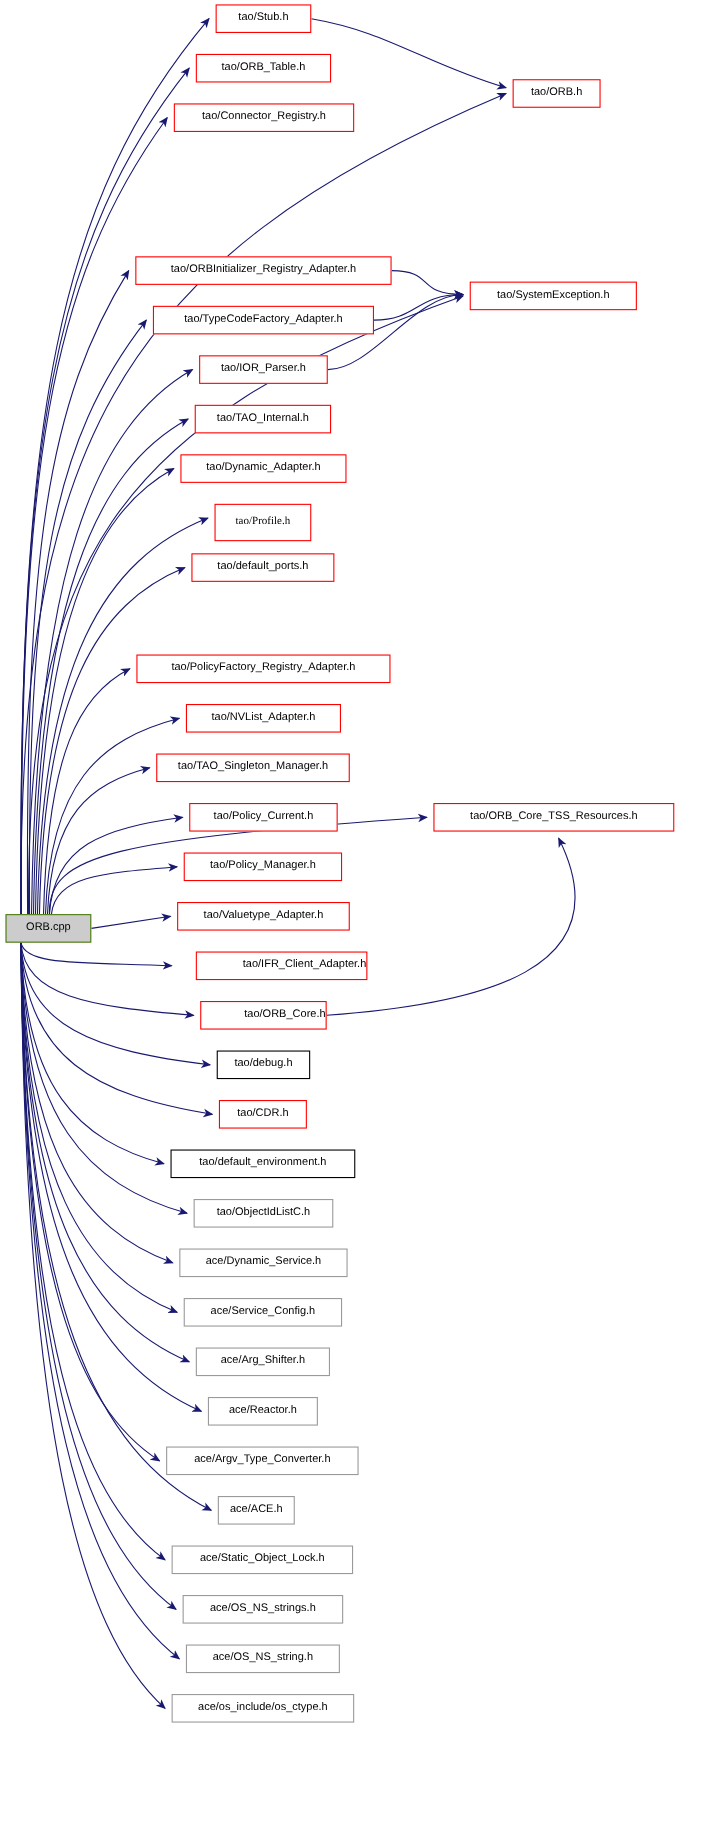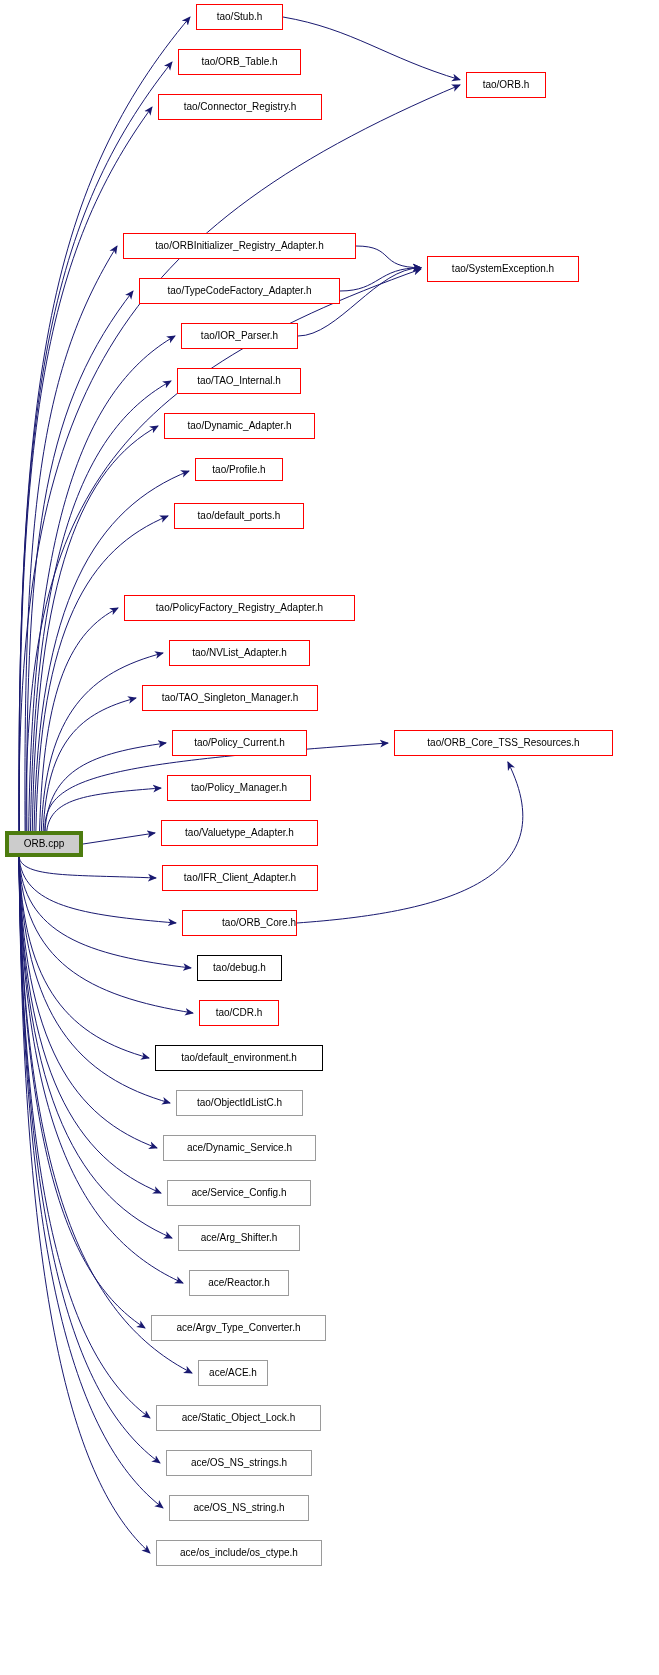--- a/index.html
+++ b/index.html
@@ -4,21 +4,21 @@
 <style>
   html,body{margin:0;padding:0;background:#ffffff;}
   body{font-family:"Liberation Sans",sans-serif;}
   #stage{position:relative;width:659px;height:1675px;overflow:hidden;background:#fff;}
   #edges{position:absolute;left:0;top:0;width:659px;height:1675px;}
   .node{position:absolute;box-sizing:border-box;display:flex;align-items:center;justify-content:center;
         background:#ffffff;font-size:10px;color:#000;white-space:nowrap;letter-spacing:0px;line-height:1;}
   .node.red{border:1px solid #ff0000;}
   .node.black{border:1px solid #000000;}
   .node.gray{border:1px solid #9a9a9a;}
-  .node.root{border:4px solid #4d7c0f;background:#cccccc;}
+  .node.root{border:1px solid #4d7c0f;background:#cccccc;}
   .node span{display:block;transform:translateY(-0.5px);}
 </style>
 </head>
 <body>
 
 <div id="stage">
 
   <svg id="edges" viewBox="0 0 659 1675" preserveAspectRatio="none" xmlns="http://www.w3.org/2000/svg">
     <defs>
       <marker id="ah" markerWidth="9" markerHeight="9" refX="8" refY="4.5" orient="auto" markerUnits="userSpaceOnUse">
@@ -96,21 +96,21 @@
       </div>
       <div class="node red" style="left: 181px; top: 323px; width: 117px; height: 26px;">
         <span>tao/IOR_Parser.h</span>
       </div>
       <div class="node red" style="left: 177px; top: 368px; width: 124px; height: 26px;">
         <span>tao/TAO_Internal.h</span>
       </div>
       <div class="node red" style="left: 164px; top: 413px; width: 151px; height: 26px;">
         <span>tao/Dynamic_Adapter.h</span>
       </div>
-      <div class="node red" style="left: 195px; top: 458px; width: 88px; height: 23px;">
+      <div class="node red" style="left: 195px; top: 458px; width: 88px; height: 34px; font-family: Liberation Serif, serif;">
         <span>tao/Profile.h</span>
       </div>
       <div class="node red" style="left: 174px; top: 503px; width: 130px; height: 26px;">
         <span>tao/default_ports.h</span>
       </div>
       <div class="node red" style="left: 124px; top: 595px; width: 231px; height: 26px;">
         <span>tao/PolicyFactory_Registry_Adapter.h</span>
       </div>
       <div class="node red" style="left: 169px; top: 640px; width: 141px; height: 26px; justify-content: center;">
         <span>tao/NVList_Adapter.h</span>
@@ -123,21 +123,21 @@
       </div>
       <div class="node red" style="left: 172px; top: 730px; width: 135px; height: 26px;">
         <span>tao/Policy_Current.h</span>
       </div>
       <div class="node red" style="left: 167px; top: 775px; width: 144px; height: 26px;">
         <span>tao/Policy_Manager.h</span>
       </div>
       <div class="node red" style="left: 161px; top: 820px; width: 157px; height: 26px;">
         <span>tao/Valuetype_Adapter.h</span>
       </div>
-      <div class="node red" style="left: 162px; top: 865px; width: 156px; height: 26px;">
+      <div class="node red" style="left: 178px; top: 865px; width: 156px; height: 26px; justify-content: flex-end;">
         <span>tao/IFR_Client_Adapter.h</span>
       </div>
       <div class="node red" style="left: 182px; top: 910px; width: 115px; height: 26px; justify-content: flex-end;">
         <span>tao/ORB_Core.h</span>
       </div>
       <div class="node black" style="left: 197px; top: 955px; width: 85px; height: 26px;">
         <span>tao/debug.h</span>
       </div>
       <div class="node red" style="left: 199px; top: 1000px; width: 80px; height: 26px;">
         <span>tao/CDR.h</span>

